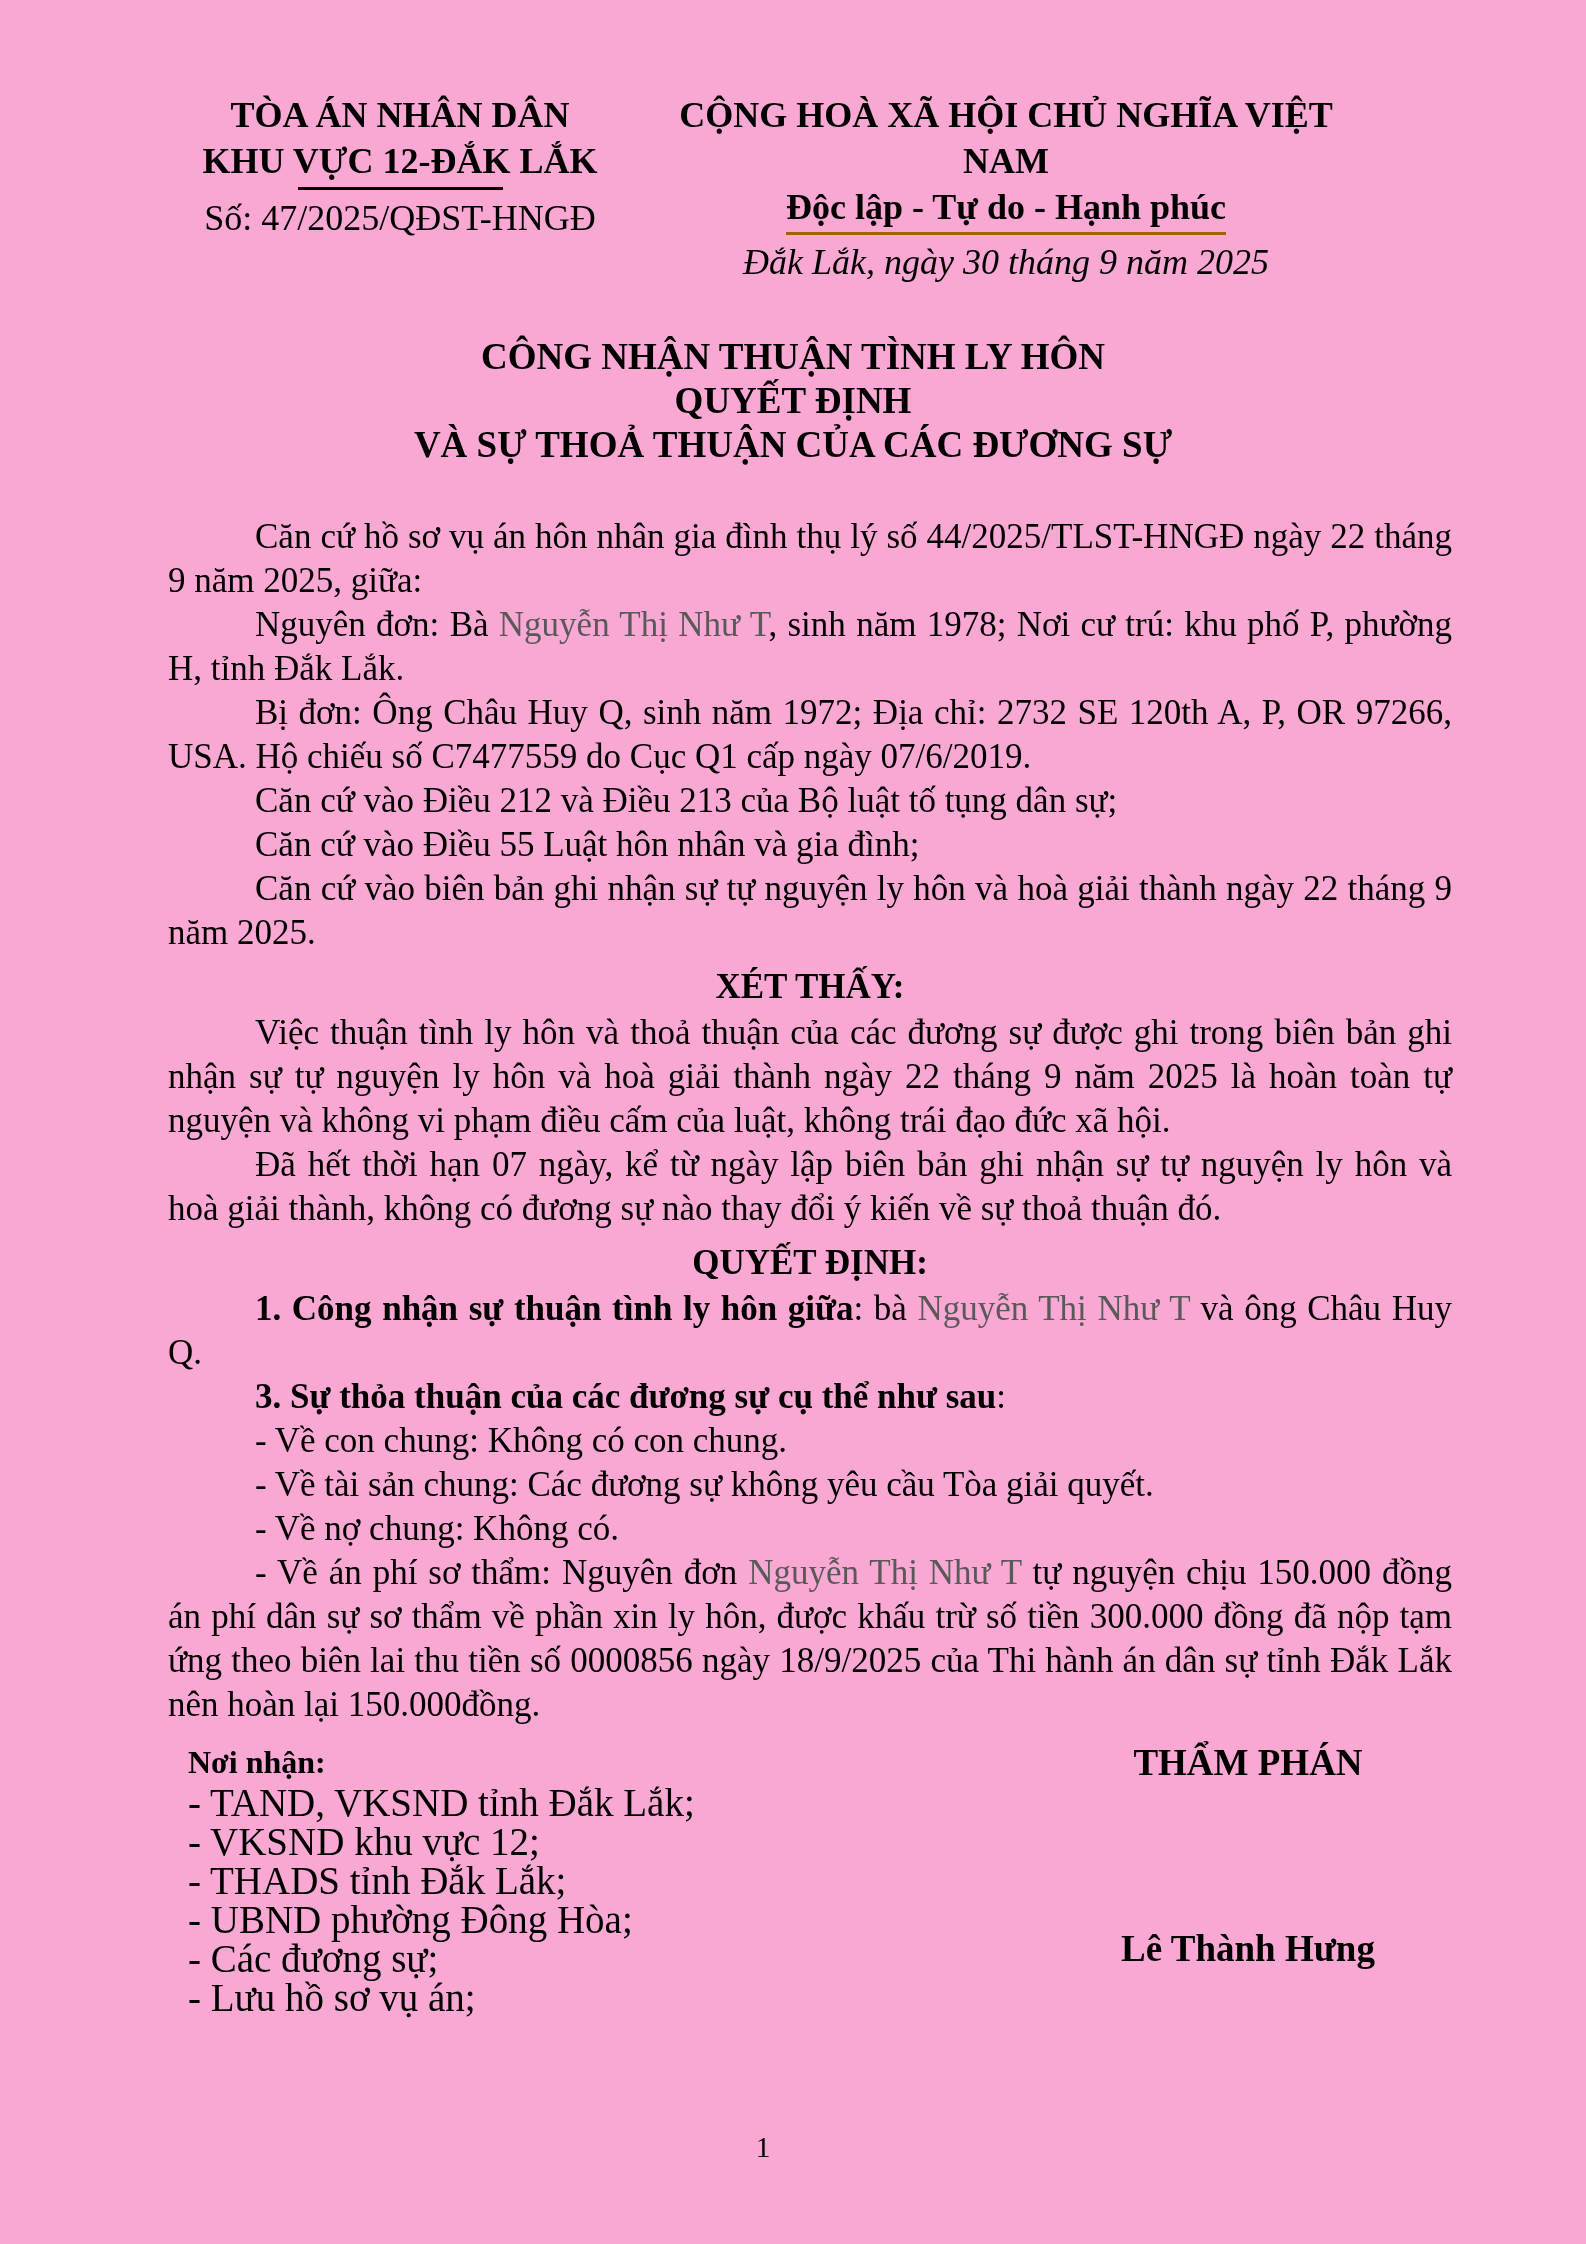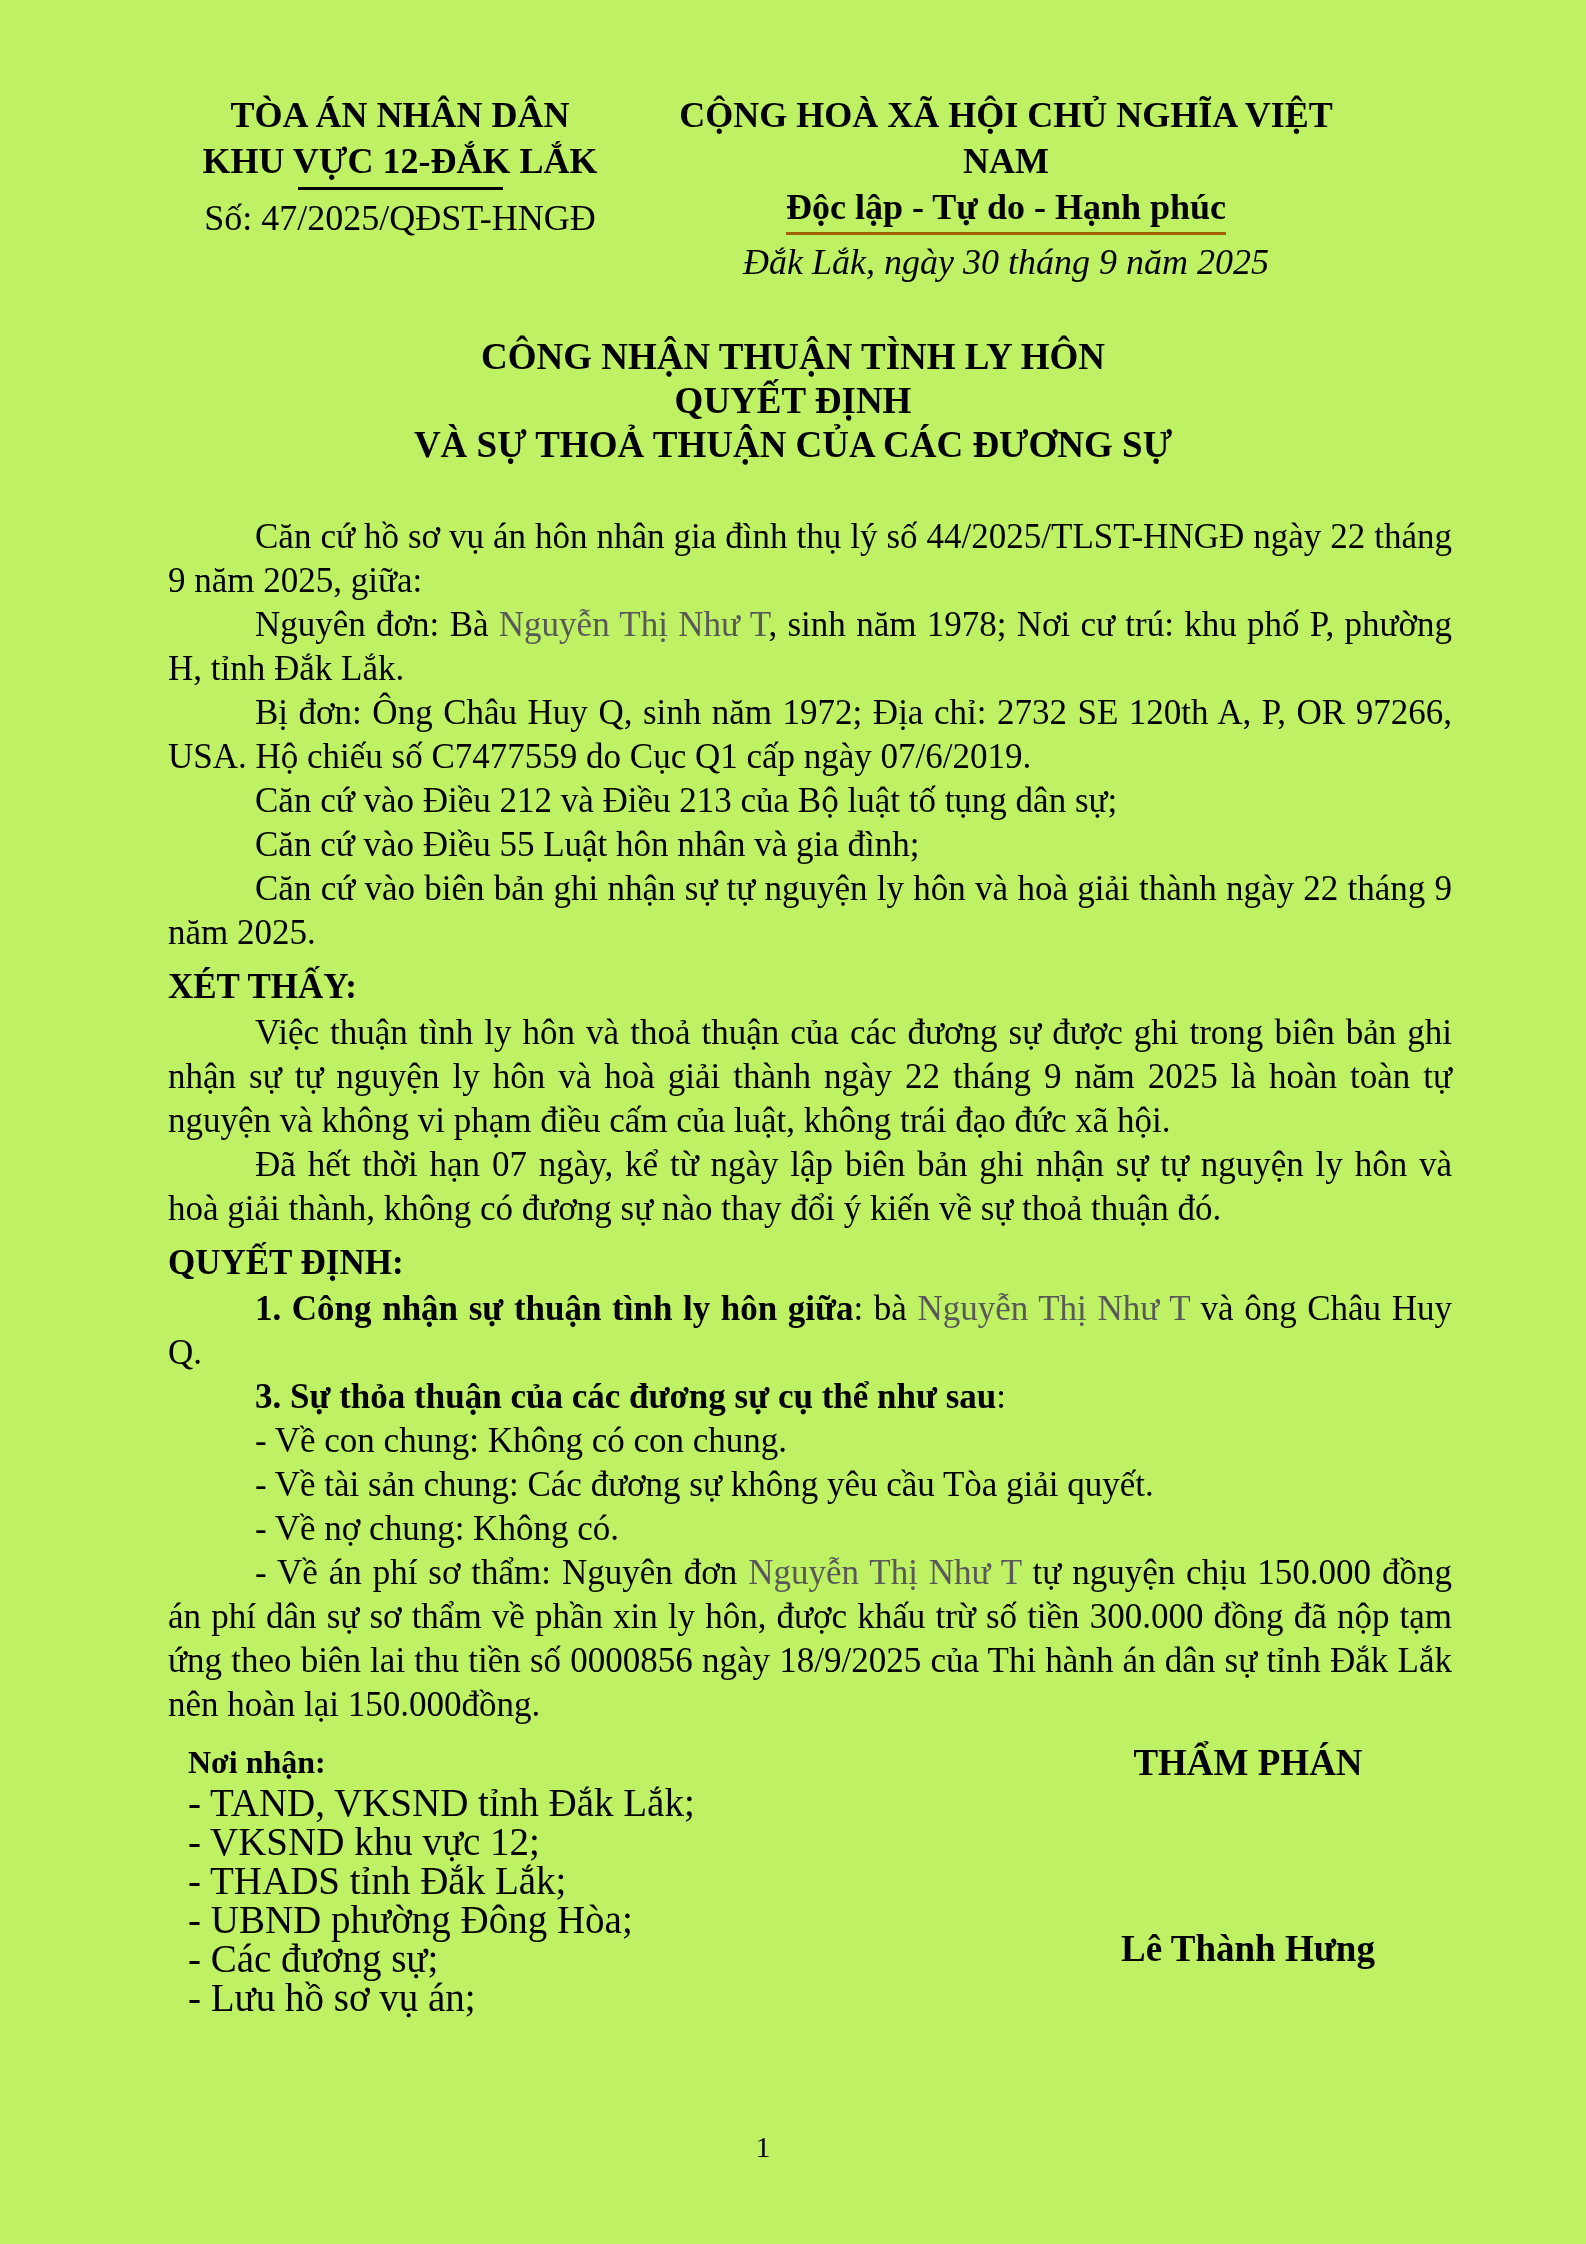--- a/index.html
+++ b/index.html
@@ -1,19 +1,19 @@
 <!DOCTYPE html>
 <html><head>
 <meta charset="utf-8">
 <style>
   html,body { margin:0; padding:0; background:#ffffff; }
   .page {
     position:relative;
     width:1586px; height:2244px;
-    background:#bef264;
+    background:#f9a8d4;
     color:#000;
     font-family:"Liberation Serif","DejaVu Serif",serif;
     overflow:hidden;
   }
   
   .header { display:flex; padding:92px 0 0 150px; }
   .header-left  { width:500px; text-align:center; font-size:36px; line-height:46px; }
   .header-right { width:712px; text-align:center; font-size:36px; line-height:46px; }
   .bold { font-weight:bold; }
   .hline {
@@ -31,21 +31,21 @@
     font-weight:bold; font-size:37px; line-height:44px;
   }
   
   .body {
     margin:48px 134px 0 168px;
     font-size:35px; line-height:44px;
     text-align:justify;
   }
   .body p { margin:0; text-indent:87px; }
   .section-heading {
-    font-weight:bold;
+    text-align:center; font-weight:bold;
     text-indent:0 !important; margin:10px 0 2px 0 !important;
   }
   .anon { color:#595959; }
   
   .footer { display:flex; margin:14px 78px 0 172px; }
   .footer-left { width:640px;margin-left:16px; }
   .recipients-label { font-size:32px; font-weight:bold; line-height:42px; }
   .recipient { font-size:39px; line-height:39px; }
   .footer-right { margin-left:auto; width:520px; text-align:center; }
   .judge-title { font-size:37px; font-weight:bold; line-height:44px; }

